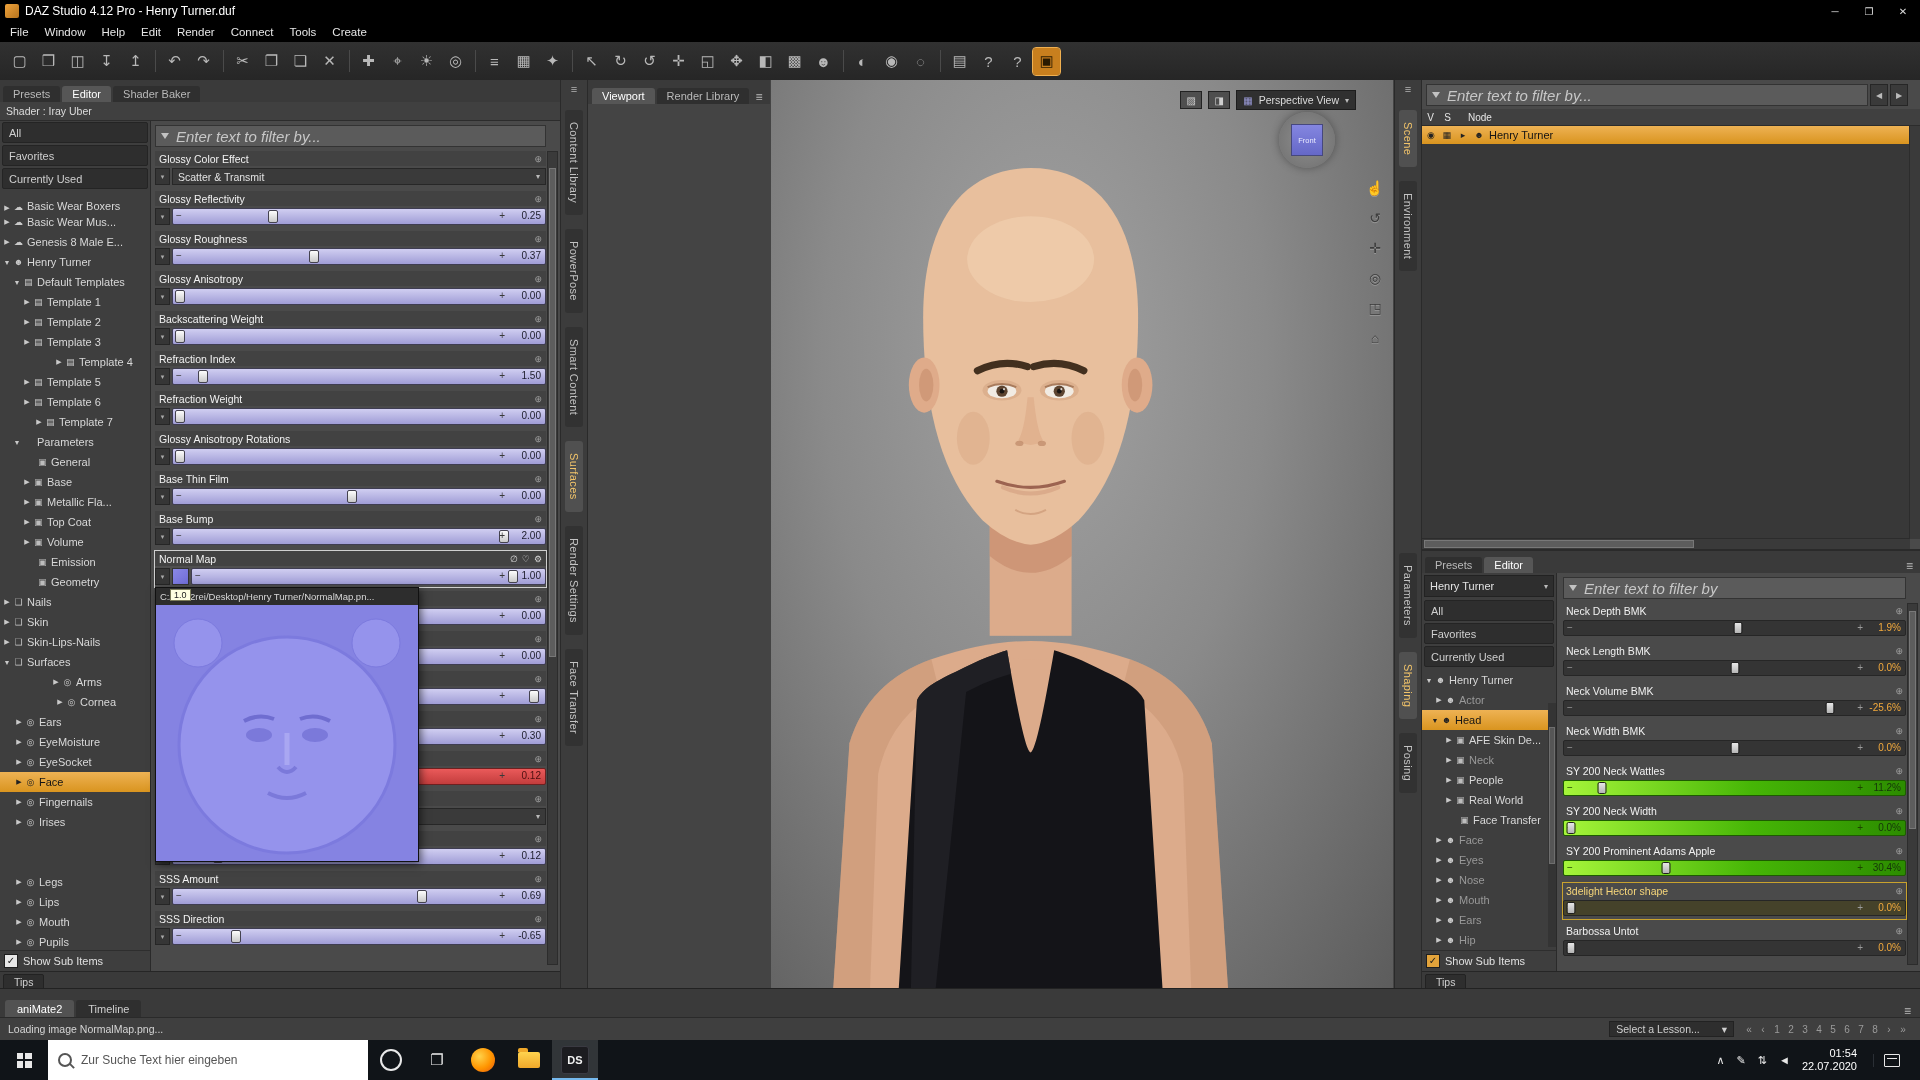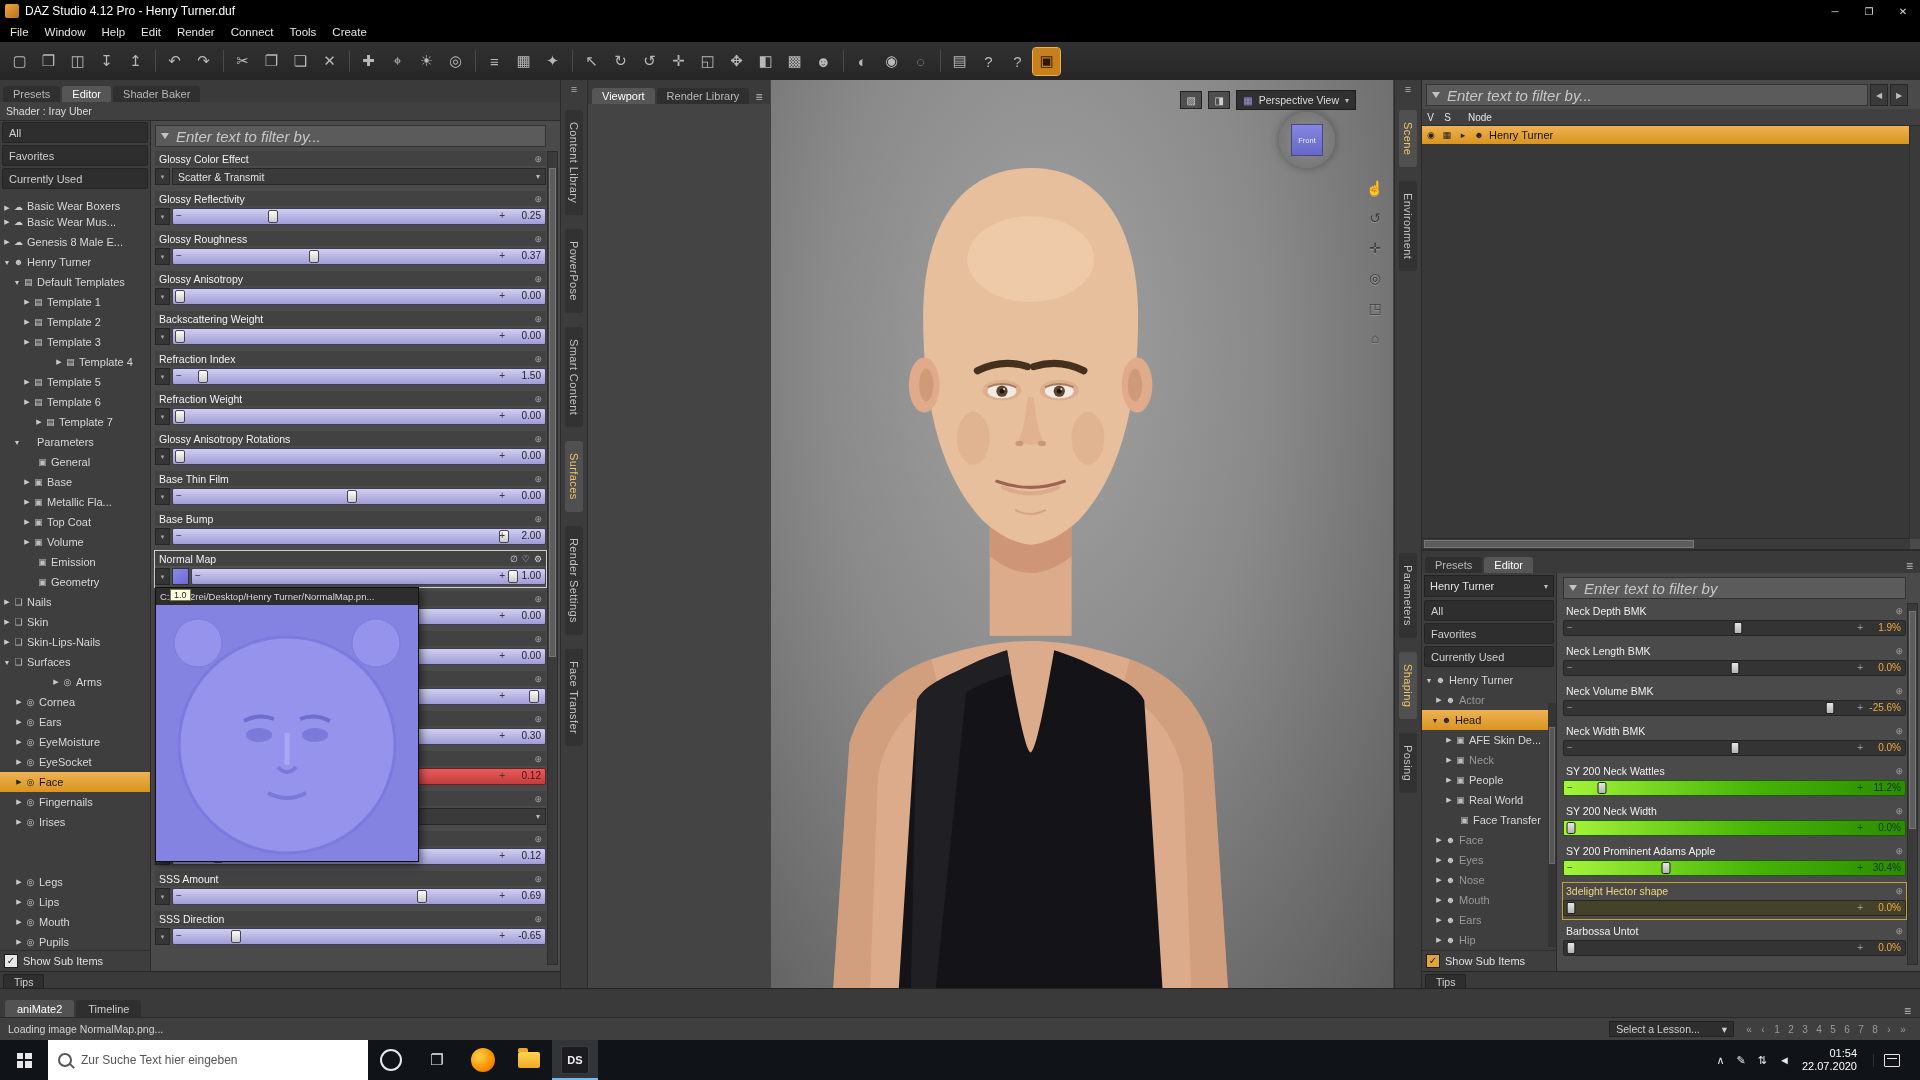--- a/index.html
+++ b/index.html
@@ -608,21 +608,21 @@
                 <span class="tico"></span>
                 <span class="tlabel">Surfaces</span>
               </div>
 
               <div class="titem ic-sphere" style="padding-left: 14px; margin-left: 37px;">
                 <span class="arr">▶</span>
                 <span class="tico"></span>
                 <span class="tlabel">Arms</span>
               </div>
 
-              <div class="titem ic-sphere" style="padding-left: 14px;">
+              <div class="titem ic-sphere" style="padding-left: 14px; margin-left: 41px;">
                 <span class="arr">▶</span>
                 <span class="tico"></span>
                 <span class="tlabel">Cornea</span>
               </div>
 
               <div class="titem ic-sphere" style="padding-left: 14px;">
                 <span class="arr">▶</span>
                 <span class="tico"></span>
                 <span class="tlabel">Ears</span>
               </div>

